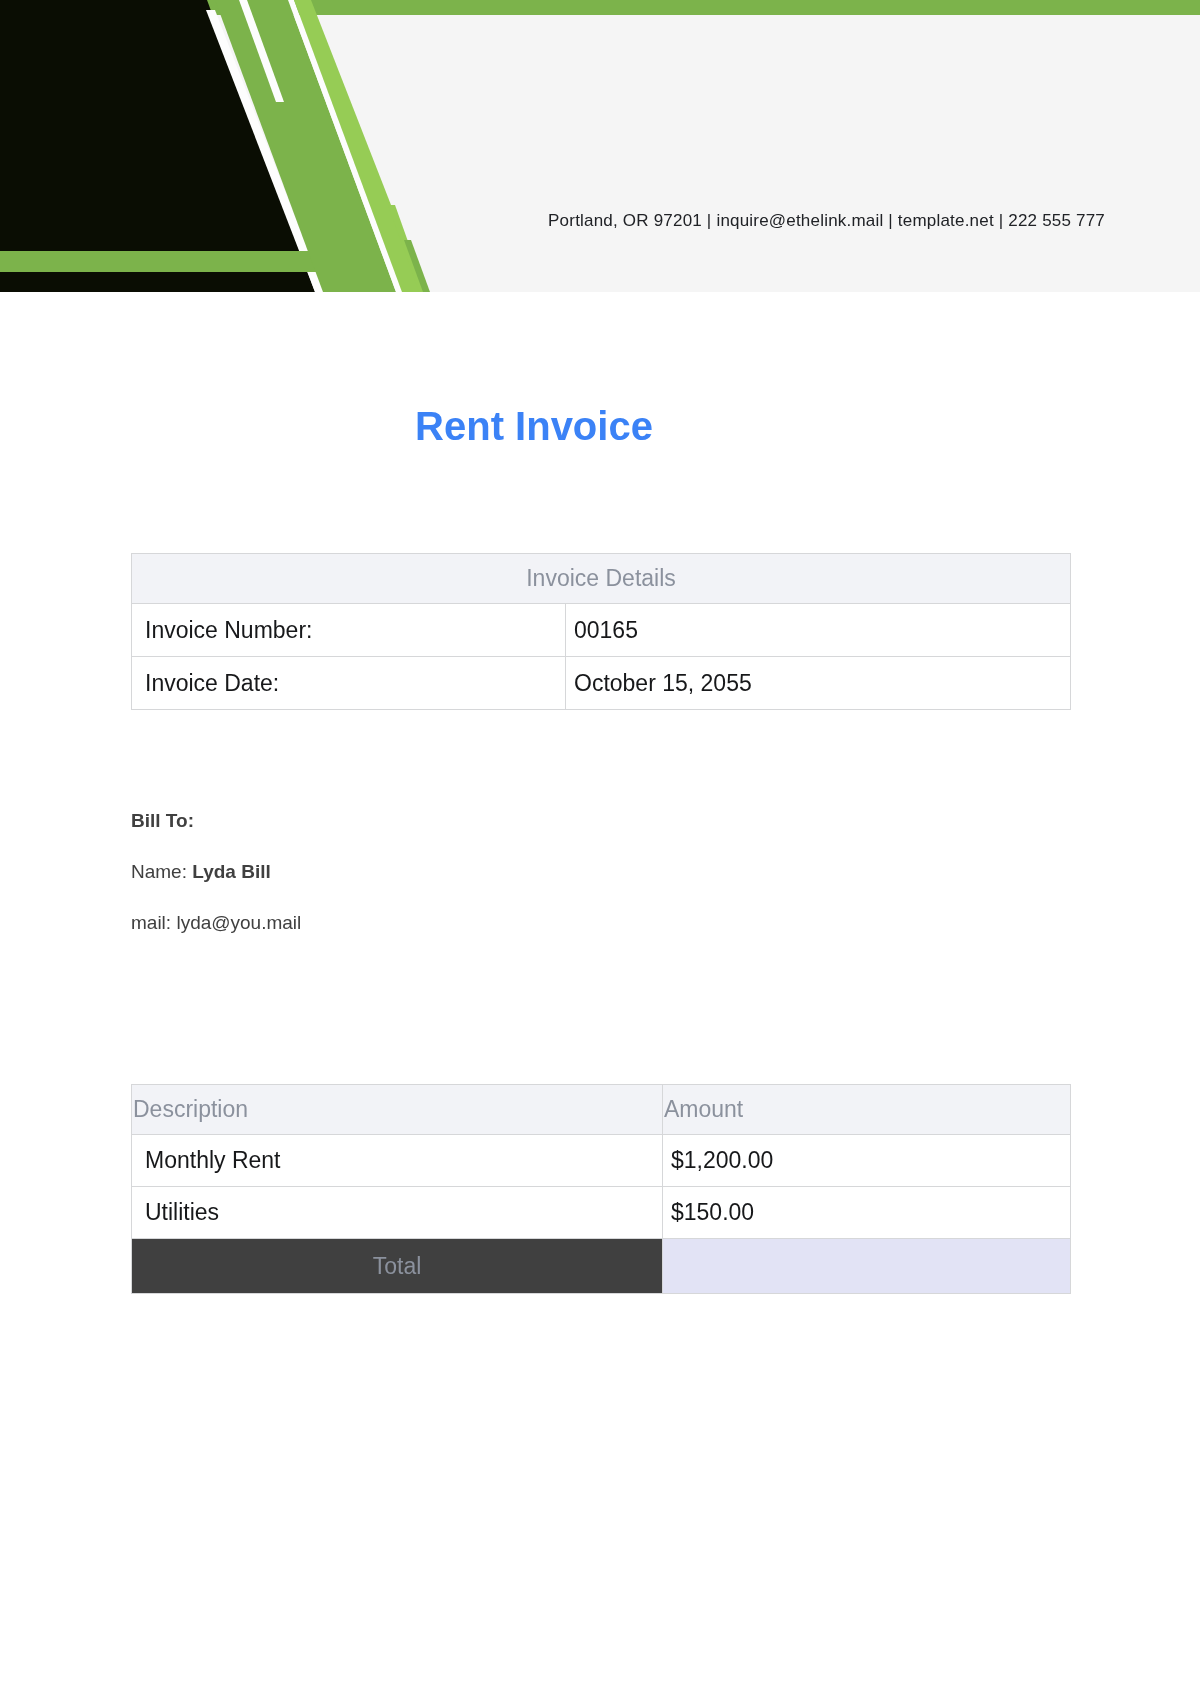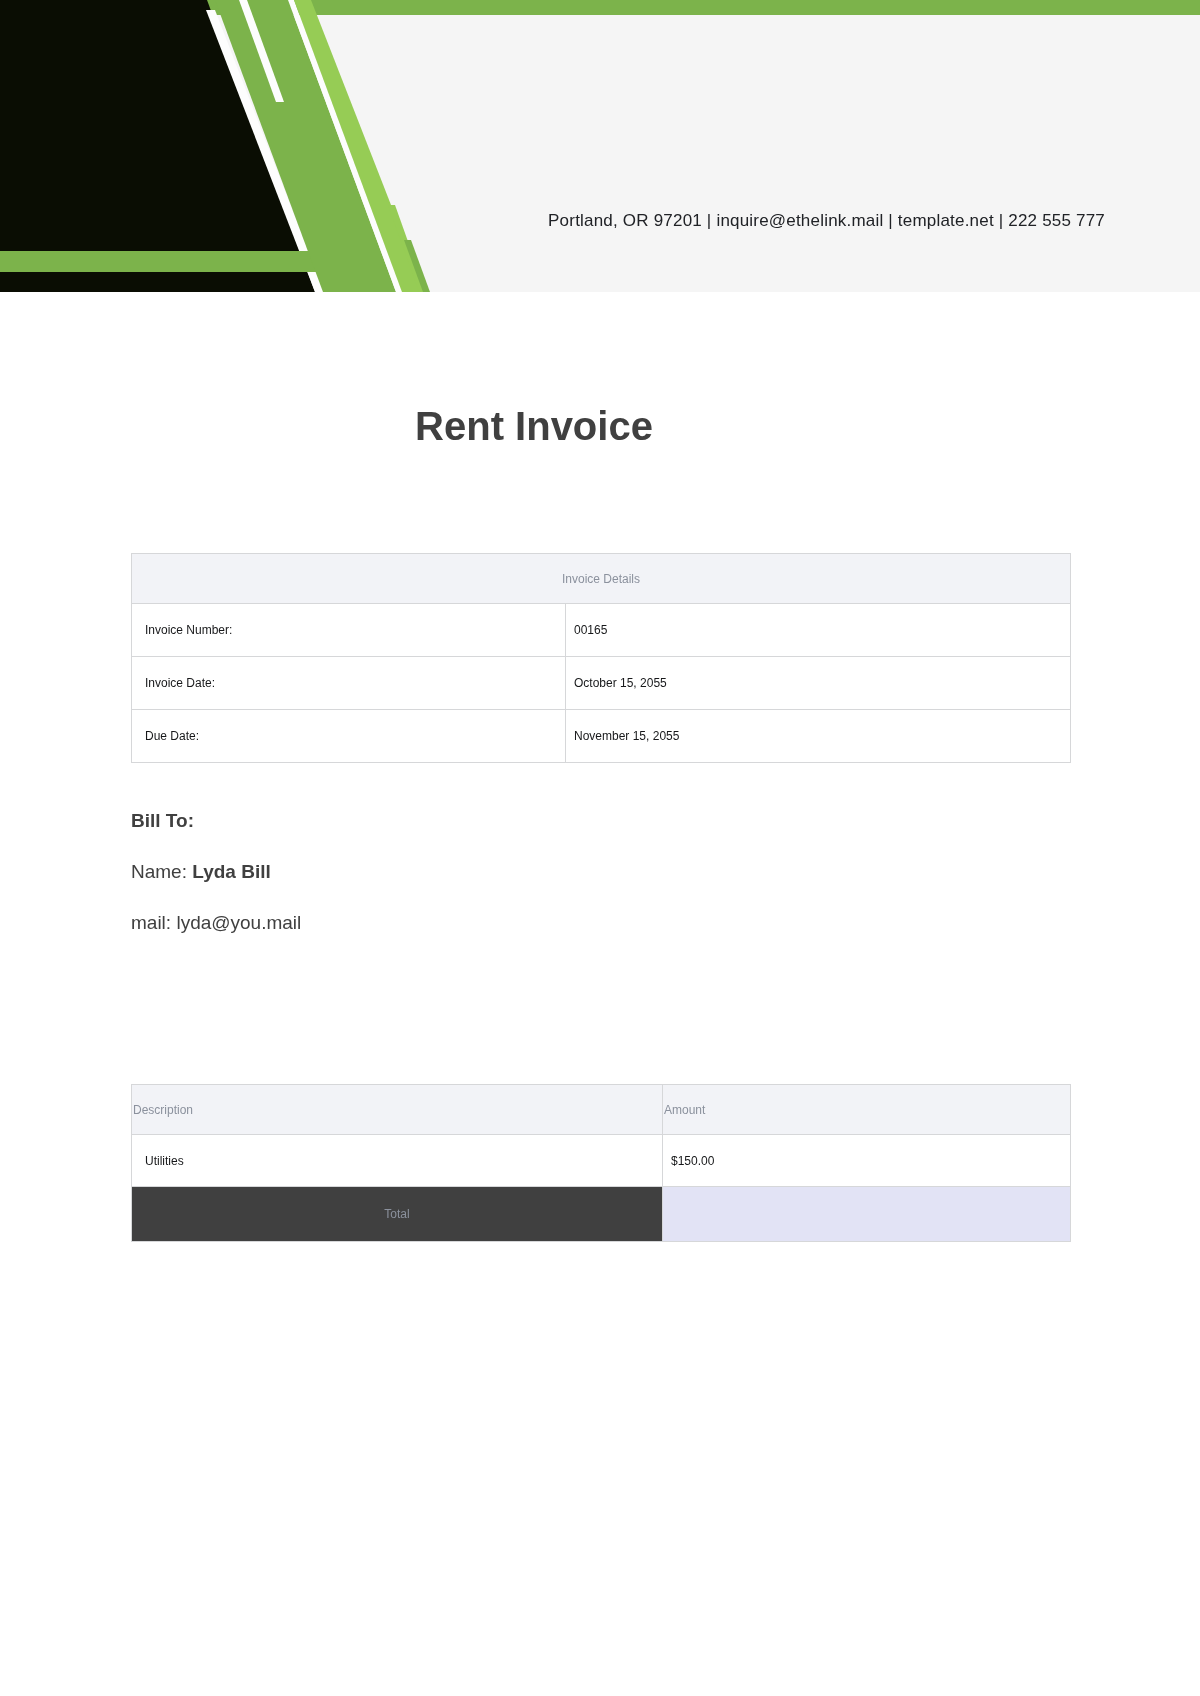--- a/index.html
+++ b/index.html
@@ -23,25 +23,25 @@
   .accD2     { background:#7cb34b; clip-path:polygon(404px 240px,411px 240px,430px 292px,423px 292px); }
 
   .contact {
     position:absolute; top:211px; left:0; width:1105px; text-align:right;
     font-size:17px; color:#202226; letter-spacing:0.2px;
   }
 
   
   .title {
     position:absolute; top:400px; left:0; width:1068px; text-align:center;
-    font-size:40px; line-height:52px; font-weight:bold; color:#404040;
+    font-size:40px; line-height:52px; font-weight:bold; color:#3b82f6;
   }
 
   
-  table { border-collapse:collapse; table-layout:fixed; font-size:12px; color:#17181a; }
+  table { border-collapse:collapse; table-layout:fixed; font-size:23px; color:#17181a; }
   td, th { border:1px solid #d6d7d9; font-weight:normal; overflow:hidden; white-space:nowrap; }
   .muted { color:#8b919d; }
   .thead-bg { background:#f2f3f7; }
 
   .invoice-table { position:absolute; left:131px; top:553px; width:939px; }
   .invoice-table .hrow td { height:47px; text-align:center; }
   .invoice-table .r td { height:50px; }
   td.lbl { padding-left:13px; }
   td.val { padding-left:8px; }
 
@@ -88,44 +88,44 @@
       <td colspan="2" class="thead-bg muted">Invoice Details</td>
     </tr>
     <tr class="r">
       <td class="lbl">Invoice Number:</td>
       <td class="val">00165</td>
     </tr>
     <tr class="r">
       <td class="lbl">Invoice Date:</td>
       <td class="val">October 15, 2055</td>
     </tr>
-    <tr class="r">
-      <td class="lbl">Due Date:</td>
-      <td class="val">November 15, 2055</td>
-    </tr>
   </tbody>
     </table>
 
   <div class="bill-to">
     <div class="line b">Bill To:</div>
     <div class="line"><span>Name: </span><span class="b">Lyda Bill</span></div>
     <div class="line"><span>mail: </span><span>lyda@you.mail</span></div>
   </div>
 
   <table class="charges-table">
     <colgroup>
         <col style="width:531px">
         <col style="width:408px">
       </colgroup>
     <tbody>
         <tr class="hrow">
       <td class="thead-bg muted">Description</td>
       <td class="thead-bg muted">Amount</td>
     </tr>
     <tr class="r">
+      <td class="lbl">Monthly Rent</td>
+      <td class="val">$1,200.00</td>
+    </tr>
+    <tr class="r">
       <td class="lbl">Utilities</td>
       <td class="val">$150.00</td>
     </tr>
     <tr class="trow">
       <td class="total-cell muted">Total</td>
       <td class="grand-cell"></td>
     </tr>
   </tbody>
     </table>
 

